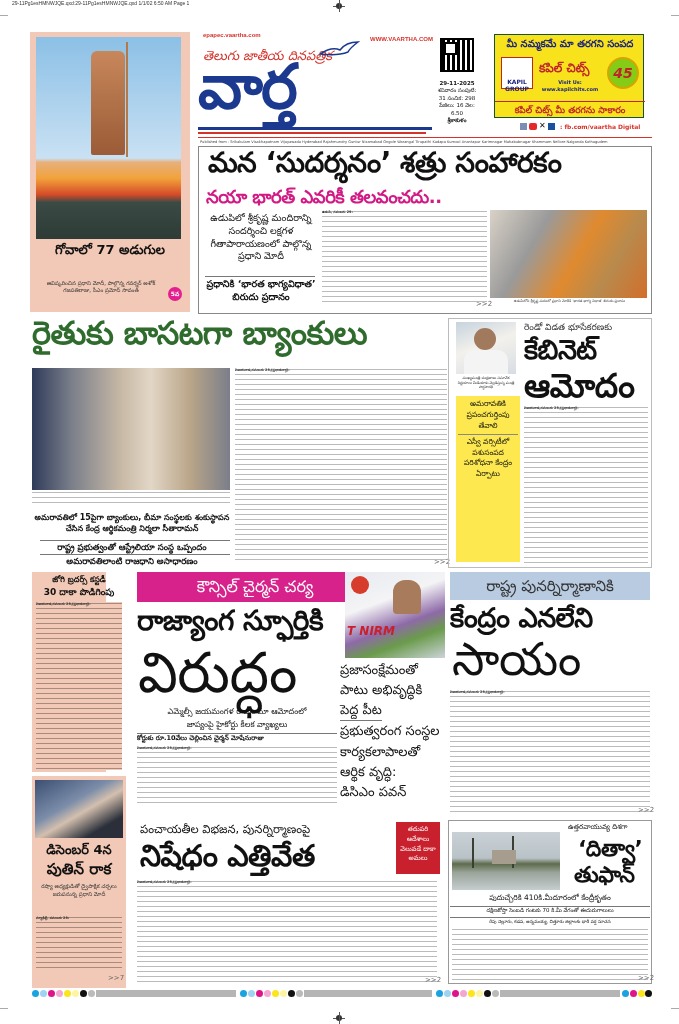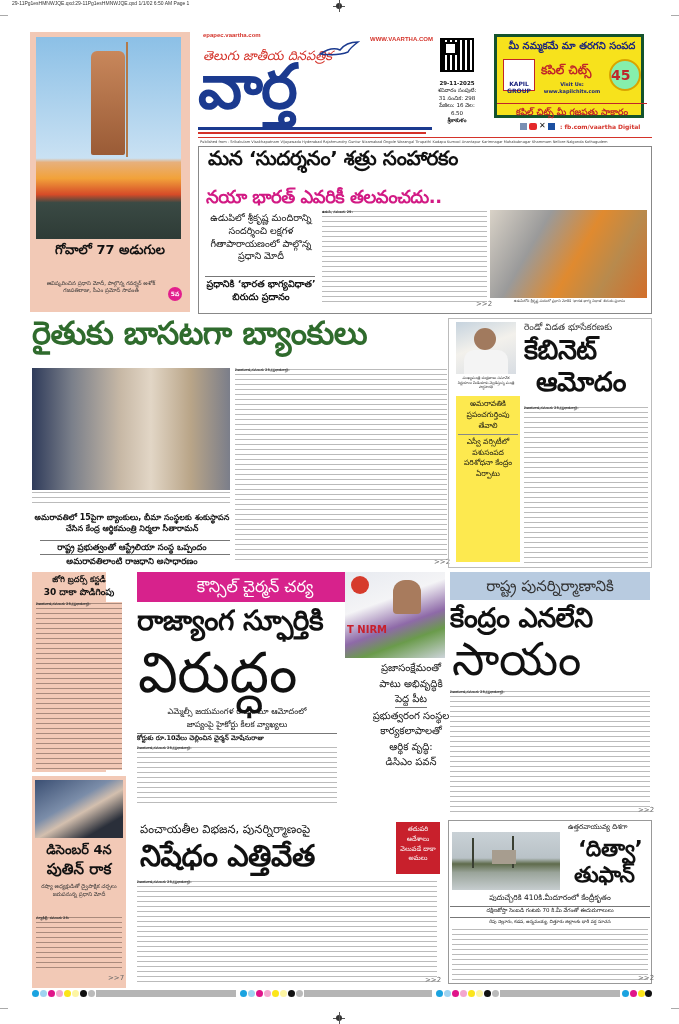--- a/index.html
+++ b/index.html
@@ -21,27 +21,27 @@
   .logo-bar-blue { background: #1b3a8f; height: 3px; }
   .logo-bar-red { background: #d4332a; height: 2px; }
   .qr { width: 34px; height: 34px; background:
       repeating-linear-gradient(90deg, #000 0 3px, #fff 3px 5px),
       #000; border: 2px solid #000; }
   .qr::before { content:""; position:absolute; left:2px; top:2px; width:9px; height:9px; border:2px solid #000; background:#fff; }
   .date-block { font-size: 5.5px; line-height: 1.35; text-align: center; color: #111; }
   .published { font-size: 3.6px; color: #444; white-space: nowrap; }
 
   
-  .ad { background: #f7e21c; border: 3px solid #14532d; }
+  .ad { background: #f7e21c; border: 1px solid #14532d; }
   .ad-top { font-size: 10px; color: #1a237e; font-weight: bold; text-align: center; }
   .ad-brand { font-size: 12px; color: #c0252a; font-weight: bold; }
   .ad-visit { font-size: 5px; color: #1a237e; text-align: center; font-weight: bold; }
   .ad-bottom { font-size: 9px; color: #c0252a; font-weight: bold; text-align: center; }
   .kapil-logo { background:#fff; border:1px solid #c0252a; font-size:6px; color:#1a237e; font-weight:bold; text-align:center; }
-  .badge-45 { border-radius:50%; border:2px solid #d9a400; background:#86efac; color:#c0252a; font-weight:bold; font-size:14px; text-align:left; line-height:28px; }
+  .badge-45 { border-radius:50%; border:2px solid #d9a400; background:#84cc16; color:#c0252a; font-weight:bold; font-size:14px; text-align:center; line-height:28px;font-style:italic; }
   .social { font-size: 6px; color: #d4332a; font-weight: bold; }
 
   
   .peach { background: #f2c9b6; }
   .photo-sky { background: linear-gradient(#8cc0e6, #c9e1f3 60%, #e7b07c 62%, #f2a23a 70%, #d64b28 78%, #3a4a44 82%, #2e3b36); }
   .statue { background: linear-gradient(#c8875b, #9a5b36); border-radius: 6px 6px 2px 2px; }
   .head-black { color: #111; font-weight: bold; text-align: center; }
   .small-text { font-size: 4.5px; color: #333; line-height: 1.3; text-align: center; }
   .badge-pink { background: #e21f8d; border-radius: 50%; color: #fff; font-size: 6px; font-weight: bold; text-align: center; line-height: 13px; }
 
@@ -115,32 +115,32 @@
 <div class="abs published" style="left:200px;top:140px;width:452px;overflow:hidden;">Published from : Srikakulam Visakhapatnam Vijayawada Hyderabad Rajahmundry Guntur Nizamabad Ongole Warangal Tirupathi Kadapa Kurnool Anantapur Karimnagar Mahabubnagar Khammam Nellore Nalgonda Kothagudem</div>
 <div class="abs" style="left:198px;top:137px;width:454px;height:1px;background:#d4332a;"></div>
 
 <div class="abs ad" style="left:494px;top:34px;width:150px;height:84px;">
   <div class="abs ad-top" style="left:0;top:3px;width:150px;">మీ నమ్మకమే మా తరగని సంపద</div>
   <div class="abs kapil-logo" style="left:6px;top:22px;width:32px;height:32px;padding-top:20px;">KAPIL GROUP</div>
   <div class="abs ad-brand" style="left:44px;top:26px;">కపిల్ చిట్స్</div>
   <div class="abs ad-visit" style="left:40px;top:44px;width:70px;">Visit Us:</div>
   <div class="abs ad-visit" style="left:40px;top:51px;width:70px;">www.kapilchits.com</div>
   <div class="abs badge-45" style="left:112px;top:22px;width:32px;height:32px;">45</div>
-  <div class="abs ad-bottom" style="left:0;top:66px;width:150px;border-top:1px solid #c0252a;padding-top:3px;">కపిల్ చిట్స్ మీ గజపతు సాకారం</div>
+  <div class="abs ad-bottom" style="left:0;top:66px;width:150px;border-top:1px solid #c0252a;padding-top:3px;">కపిల్ చిట్స్ మీ తరగను సాకారం</div>
 </div>
 <div class="abs social" style="left:560px;top:123px;">: fb.com/vaartha Digital</div>
 <div class="abs" style="left:520px;top:123px;width:36px;height:8px;">
   <span class="abs" style="left:0;top:0;width:7px;height:7px;background:#7a8fb3;"></span>
   <span class="abs" style="left:9px;top:0;width:8px;height:7px;background:#e4282b;border-radius:2px;"></span>
   <span class="abs" style="left:19px;top:-1px;font-size:8px;line-height:8px;">✕</span>
   <span class="abs" style="left:28px;top:0;width:7px;height:7px;background:#1b4fa0;"></span>
 </div>
 
 <div class="abs boxed" style="left:198px;top:146px;width:454px;height:168px;"></div>
-<div class="abs big-head" style="left:208px;top:146px;font-size:20px;">మన ‘సుదర్శనం’ శత్రు సంహారకం</div>
+<div class="abs big-head" style="left:208px;top:146px;font-size:28px;">మన ‘సుదర్శనం’ శత్రు సంహారకం</div>
 <div class="abs big-head magenta" style="left:206px;top:186px;font-size:18px;">నయా భారత్ ఎవరికీ తలవంచదు..</div>
 <div class="abs" style="left:202px;top:212px;width:118px;text-align:center;font-size:9.5px;font-weight:normal;line-height:1.35;">ఉడుపిలో శ్రీకృష్ణ మందిరాన్ని సందర్శించి లక్షగళ గీతాపారాయణంలో పాల్గొన్న ప్రధాని మోదీ</div>
 <div class="abs divider" style="left:205px;top:276px;width:110px;"></div>
 <div class="abs" style="left:202px;top:278px;width:118px;text-align:center;font-size:9.5px;font-weight:bold;line-height:1.35;">ప్రధానికి ‘భారత భాగ్యవిధాత’ బిరుదు ప్రదానం</div>
 <div class="abs bodytext" style="left:322px;top:210px;width:165px;height:96px;">
   <b style="color:#333;">ఉడుపి, నవంబరు 29:</b>
 </div>
 <div class="abs more" style="left:476px;top:300px;">&gt;&gt;2</div>
 <div class="abs photo-modi" style="left:490px;top:210px;width:157px;height:88px;"></div>
 <div class="abs" style="left:492px;top:299px;width:155px;font-size:3.6px;color:#444;text-align:center;">ఉడుపిలోని శ్రీకృష్ణ మఠంలో ప్రధాని మోదీకి ‘భారత భాగ్య విధాత’ బిరుదు ప్రదానం</div>
@@ -159,21 +159,21 @@
 <div class="abs more" style="left:434px;top:558px;">&gt;&gt;2</div>
 
 <div class="abs boxed" style="left:448px;top:318px;width:204px;height:250px;border-color:#bbb;"></div>
 <div class="abs photo-minister" style="left:456px;top:322px;width:60px;height:52px;">
   <div class="abs" style="left:18px;top:6px;width:22px;height:22px;border-radius:50%;background:#a17a5e;"></div>
   <div class="abs" style="left:8px;top:28px;width:44px;height:24px;background:#f4f4f4;border-radius:10px 10px 0 0;"></div>
 </div>
 <div class="abs" style="left:455px;top:376px;width:62px;font-size:3.6px;text-align:center;color:#333;line-height:1.3;">ముఖ్యమంత్రి చంద్రబాబు సమావేశ నిర్ణయాలు మీడియాకు వెల్లడిస్తున్న మంత్రి పార్థసారథి</div>
 <div class="abs" style="left:524px;top:322px;font-size:9px;color:#333;">రెండో విడత భూసేకరణకు</div>
 <div class="abs big-head" style="left:524px;top:334px;font-size:27px;">కేబినెట్</div>
-<div class="abs big-head" style="left:536px;top:366px;font-size:27px;">ఆమోదం</div>
+<div class="abs big-head" style="left:524px;top:366px;font-size:33px;">ఆమోదం</div>
 <div class="abs yellow" style="left:456px;top:396px;width:64px;height:166px;padding:3px 2px;font-size:7.5px;text-align:center;line-height:1.45;">
   <div style="border-bottom:1px solid #888;padding-bottom:2px;margin-bottom:2px;">అమరావతికి ప్రపంచగుర్తింపు తేవాలి</div>
   <div>ఎస్వీ వర్సిటీలో పశుసంపద పరిశోధనా కేంద్రం ఏర్పాటు</div>
 </div>
 <div class="abs bodytext" style="left:524px;top:406px;width:124px;height:158px;">
   <b style="color:#333;">విజయవాడ,నవంబరు 28,(ప్రభాతవార్త):</b>
 </div>
 
 <div class="abs peach" style="left:32px;top:572px;width:74px;height:200px;">
   <div class="abs head-black" style="left:0;top:3px;width:94px;font-size:8px;">జోగి బ్రదర్స్ కస్టడీ</div>
@@ -188,24 +188,24 @@
 <div class="abs big-head" style="left:138px;top:640px;font-size:56px;font-weight:normal;">విరుద్ధం</div>
 <div class="abs" style="left:137px;top:707px;width:200px;font-size:8px;text-align:center;">ఎమ్మెల్సీ జయమంగళ రాజీనామా ఆమోదంలో</div>
 <div class="abs" style="left:137px;top:720px;width:200px;font-size:8px;text-align:center;border-bottom:1px solid #777;padding-bottom:2px;">జాప్యంపై హైకోర్టు కీలక వ్యాఖ్యలు</div>
 <div class="abs" style="left:137px;top:734px;width:200px;font-size:6.5px;font-weight:bold;">కోర్టుకు రూ.10వేలు చెల్లించిన చైర్మన్ మోషేనురాజు</div>
 <div class="abs bodytext" style="left:137px;top:746px;width:200px;height:60px;">
   <b style="color:#333;">విజయవాడ,నవంబరు 28,(ప్రభాతవార్త):</b>
 </div>
 
 <div class="abs photo-pawan" style="left:345px;top:572px;width:100px;height:86px;">
   <div class="abs" style="left:6px;top:4px;width:18px;height:18px;border-radius:50%;background:#d63b2c;"></div>
-  <div class="abs" style="left:2px;top:52px;font-size:10px;color:#c8202c;font-weight:bold;">T NIRM</div>
+  <div class="abs" style="left:2px;top:52px;font-size:12px;color:#c8202c;font-weight:bold;font-style:italic;">T NIRM</div>
   <div class="abs" style="left:48px;top:8px;width:28px;height:34px;border-radius:12px 12px 4px 4px;background:#a87b5d;"></div>
 </div>
-<div class="abs" style="left:356px;top:660px;width:110px;font-size:10px;text-align:center;line-height:1.55;">
+<div class="abs" style="left:340px;top:660px;width:110px;font-size:13px;line-height:1.55;">
   <div>ప్రజాసంక్షేమంతో</div>
   <div>పాటు అభివృద్ధికి</div>
   <div style="border-bottom:1px solid #777;display:inline-block;">పెద్ద పీట</div>
   <div>ప్రభుత్వరంగ సంస్థల</div>
   <div>కార్యకలాపాలతో</div>
   <div>ఆర్థిక వృద్ధి:</div>
   <div>డిసిఎం పవన్</div>
 </div>
 
 <div class="abs blue-band" style="left:450px;top:572px;width:200px;height:28px;font-size:15px;text-align:center;line-height:28px;">రాష్ట్ర పునర్నిర్మాణానికి</div>

